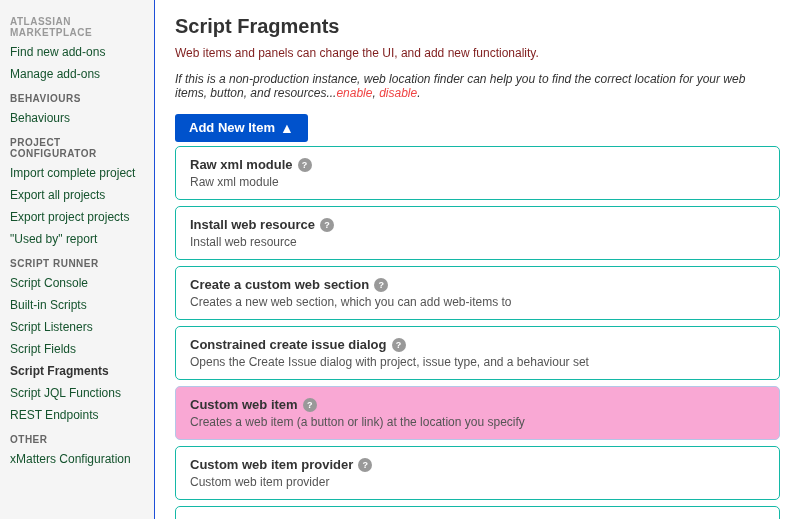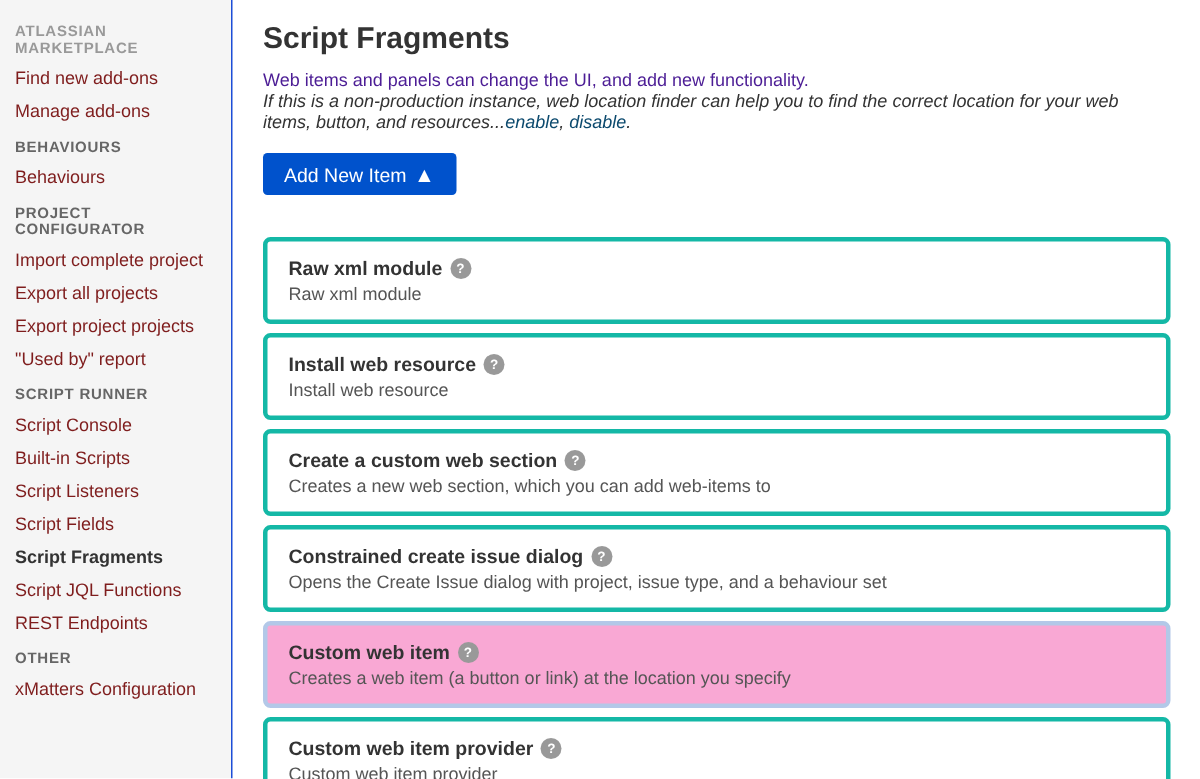--- a/index.html
+++ b/index.html
@@ -18,21 +18,21 @@
       font-size: 10px;
       font-weight: bold;
       color: #666;
       padding: 8px 10px 3px 10px;
       text-transform: uppercase;
       letter-spacing: 0.5px;
     }
     .sidebar-link {
       display: block;
       padding: 4px 10px;
-      color: #7f1d1d;
+      color: #14532d;
       font-size: 12px;
       cursor: pointer;
       text-decoration: none;
     }
     .sidebar-link.active {
       font-weight: bold;
       color: #333;
       cursor: default;
     }
 
@@ -43,55 +43,54 @@
       overflow-y: auto;
     }
     .page-title {
       font-size: 20px;
       font-weight: bold;
       color: #333;
       margin-bottom: 8px;
     }
     .page-desc {
       font-size: 12px;
-      color: #4c1d95;
-      margin-bottom: 0;
+      color: #7f1d1d;
+      margin-bottom: 12px;
     }
     .page-desc-italic {
       font-size: 12px;
       color: #333;
       font-style: italic;
       margin-bottom: 14px;
     }
     .page-desc-italic a, .page-desc a {
-      color: #0c4a6e;
+      color: #ef4444;
       text-decoration: none;
     }
 
     
     .add-new-btn {
       background: #0052cc;
       color: #fff;
       border: none;
       padding: 6px 14px;
       font-size: 13px;
-      font-weight: normal;
+      font-weight: bold;
       cursor: pointer;
       border-radius: 3px;
-      margin-bottom: 28px;
+      margin-bottom: 4px;
       display: inline-flex;
-      align-items: center;
       gap: 5px;
     }
     .add-new-btn .arrow { font-size: 14px; }
 
     
     .items-list { width: 100%; }
     .item-row {
-      border: 3px solid #14b8a6;
+      border: 1px solid #14b8a6;
       border-radius: 5px;
       padding: 10px 14px;
       margin-bottom: 6px;
       background: #fff;
       cursor: pointer;
     }
     .item-row.highlighted { background: #f9a8d4; border-color: #b3c8e8; }
     .item-title {
       font-size: 13px;
       font-weight: bold;

